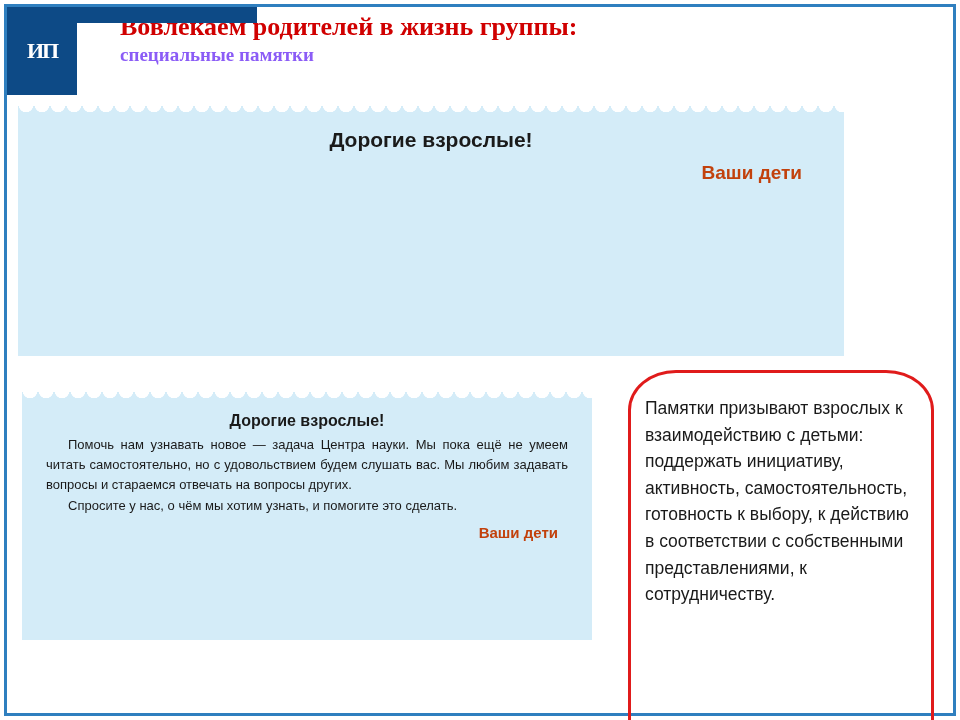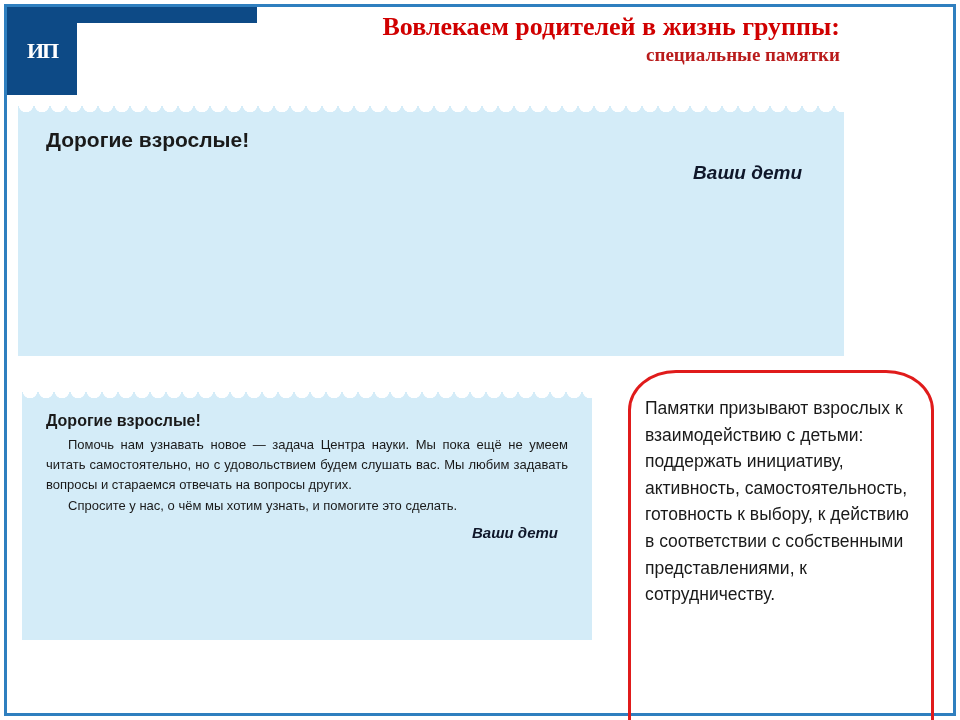--- a/index.html
+++ b/index.html
@@ -56,31 +56,31 @@
     background: #0d4a86;
     z-index: 4;
   }
 
   
   .title-wrap {
     position: absolute;
     left: 120px;
     top: 12px;
     width: 720px;
-    text-align: right;
+    text-align: left;
   }
   .title-main {
     color: #d00000;
     font-size: 26px;
     font-weight: bold;
     font-family: "Liberation Serif", serif;
     line-height: 1.15;
   }
   .title-sub {
-    color: #b91c1c;
+    color: #8b5cf6;
     font-size: 19px;
     font-weight: bold;
     font-family: "Liberation Serif", serif;
     line-height: 1.2;
     margin-top: 2px;
   }
 
   
   .memo {
     position: absolute;
@@ -96,33 +96,32 @@
     background:
       radial-gradient(circle at 8px 0px, #ffffff 0 7px, rgba(255,255,255,0) 7.5px);
     background-size: 16px 14px;
     background-repeat: repeat-x;
     pointer-events: none;
   }
   .memo-inner {
     padding: 22px 28px 18px 28px;
   }
   .memo-head {
-    text-align: left;
+    text-align: center;
     font-weight: bold;
     color: #1a1a1a;
   }
   .memo-p {
     color: #1a1a1a;
     text-align: justify;
   }
   .memo-sign {
     text-align: right;
-    font-style: italic;
-    font-weight: bold;
-    color: #0f172a;
+    font-weight: bold;
+    color: #c2410c;
   }
 
   
   #memo-one {
     left: 18px;
     top: 106px;
     width: 826px;
     height: 250px;
   }
   #memo-one .memo-head {

